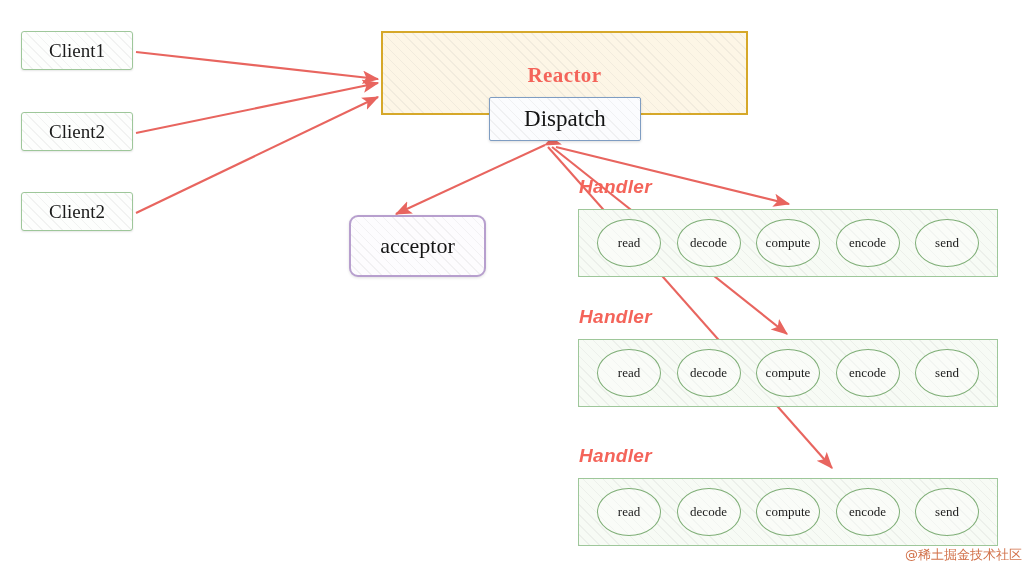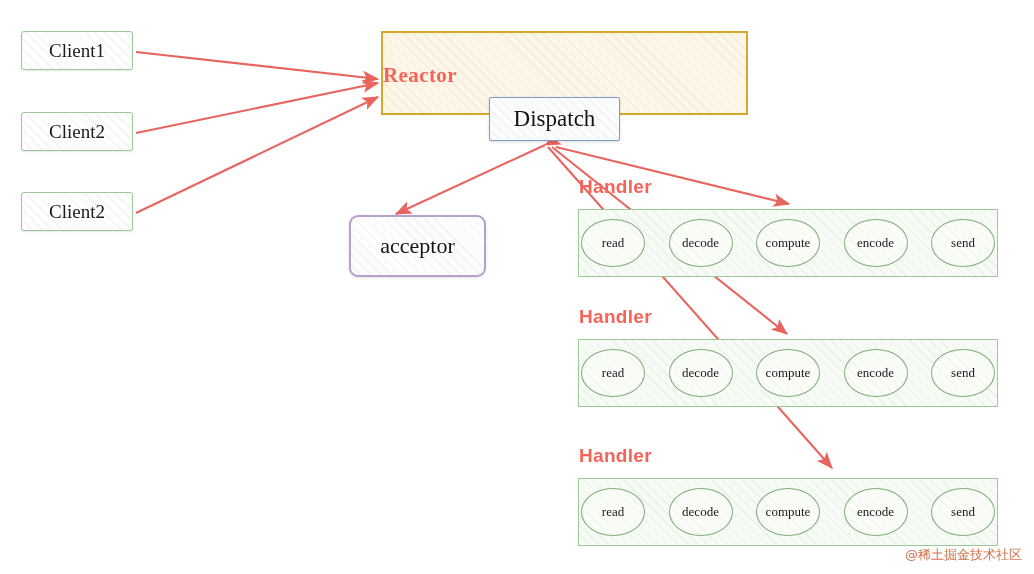--- a/index.html
+++ b/index.html
@@ -26,21 +26,21 @@
     box-shadow:0 1px 2px rgba(0,0,0,.10);
   }
 
   
   #reactor{
     position:absolute;box-sizing:border-box;
     border:2px solid #d6a829;
     background-color:#fdf6e6;
   }
   #reactor-label{
-    position:absolute;left:0;right:0;top:30px;text-align:left;
+    position:absolute;left:0;right:0;top:30px;text-align:center;
     font-size:21px;font-weight:bold;color:#f4645a;letter-spacing:.4px;
   }
 
   
   #dispatch{
     position:absolute;box-sizing:border-box;
     border:1.5px solid #7f9dc2;border-radius:2px;
     background-color:#fbfcfe;
     display:flex;align-items:center;justify-content:center;
     font-size:23px;color:#141414;
@@ -53,28 +53,28 @@
     border:2px solid #b79fce;border-radius:9px;
     background-color:#fdfcfe;
     display:flex;align-items:center;justify-content:center;
     font-size:22px;color:#141414;
     box-shadow:0 1px 3px rgba(0,0,0,.12);
   }
 
   
   .handler-label{
     position:absolute;font-size:19px;font-weight:bold;
-    color:#f4645a;letter-spacing:.3px;
+    color:#f4645a;letter-spacing:.3px;font-style:italic;
   }
   .handler-box{
     position:absolute;box-sizing:border-box;
     border:1.5px solid #9ec79a;
     background-color:#f7fbf5;
     display:flex;align-items:center;justify-content:space-between;
-    padding:0 2px;
+    padding:0 18px;
   }
   .stage{
     width:62px;height:46px;border:1.6px solid #7fae77;border-radius:50%;
     display:flex;align-items:center;justify-content:center;
     font-size:13px;color:#1b1b1b;background-color:rgba(255,255,255,.35);
   }
 
   
   #watermark{
     position:absolute;right:12px;bottom:10px;
@@ -113,21 +113,21 @@
   <span>Client2</span>
 </div>
 <div class="client hatch" style="left:21px;top:192px;width:112px;height:39px;">
   <span>Client2</span>
 </div>
 
 <div id="reactor" class="hatch" style="left:381px;top:31px;width:367px;height:84px;">
   <div id="reactor-label">Reactor</div>
 </div>
 
-<div id="dispatch" class="hatch" style="left:489px;top:97px;width:131px;height:44px;">
+<div id="dispatch" class="hatch" style="left:489px;top:97px;width:152px;height:44px;">
   <span>Dispatch</span>
 </div>
 
 <div id="acceptor" class="hatch" style="left:325px;top:215px;width:137px;height:62px;margin-left:24px;">
   <span>acceptor</span>
 </div>
 
 <div class="handler-label" style="left:579px;top:176px;">Handler</div>
 <div class="handler-box hatch" style="left:578px;top:209px;width:420px;height:68px;">
   <div class="stage">read</div>

